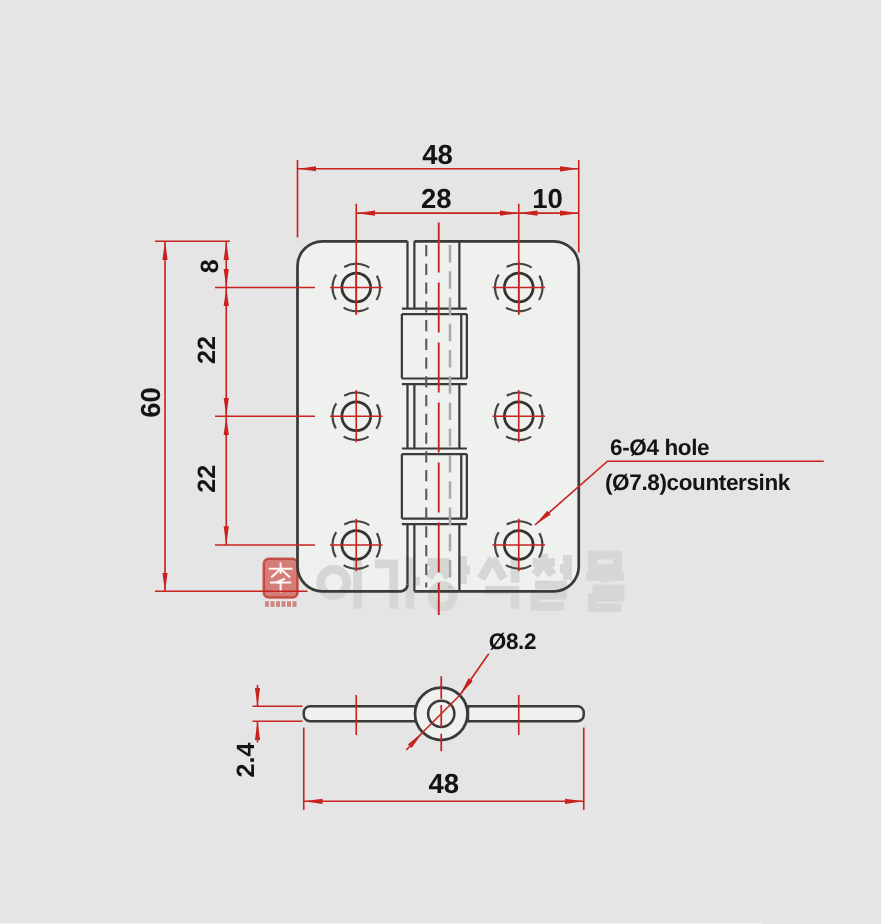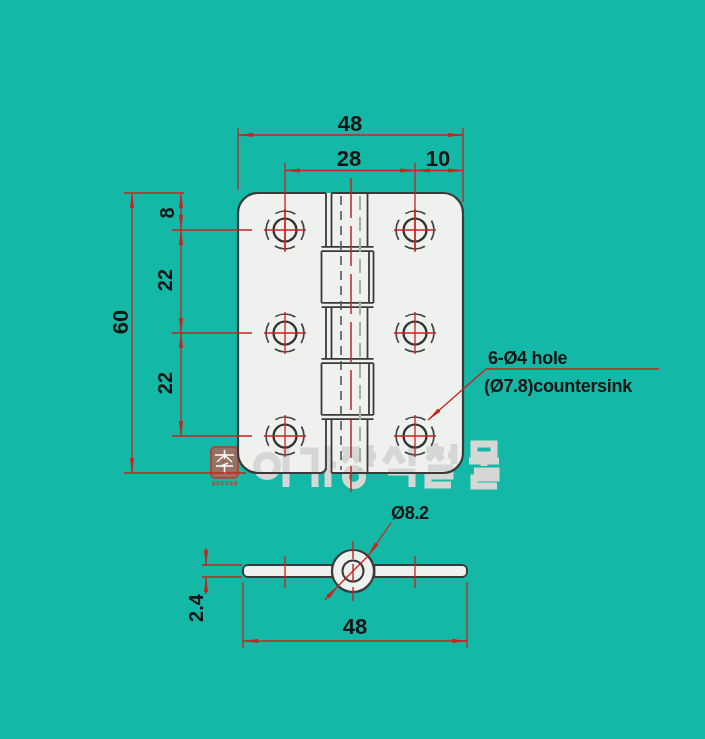--- a/index.html
+++ b/index.html
@@ -1,16 +1,16 @@
 <!DOCTYPE html>
 <html><head>
 <meta charset="utf-8">
 <style>
   html,body{margin:0;padding:0;background:#ffffff;}
-  .page{width:705px;height:739px;position:relative;background:#14b8a6;overflow:hidden;}
+  .page{width:705px;height:739px;position:relative;background:#e5e5e5;overflow:hidden;}
   svg{position:absolute;top:0;left:0;}
   text{font-family:"Liberation Sans",sans-serif;}
   .dimnum{font-size:22px;font-weight:700;fill:#141414;}
   .dimnum-s{font-size:20px;font-weight:700;fill:#141414;}
   .note{font-size:18px;font-weight:700;fill:#141414;letter-spacing:-0.3px;}
   .blk{stroke:#3a3a3a;fill:none;}
   .red{stroke:#c8231f;fill:none;stroke-width:1.3;}
 </style>
 </head>
 <body>

